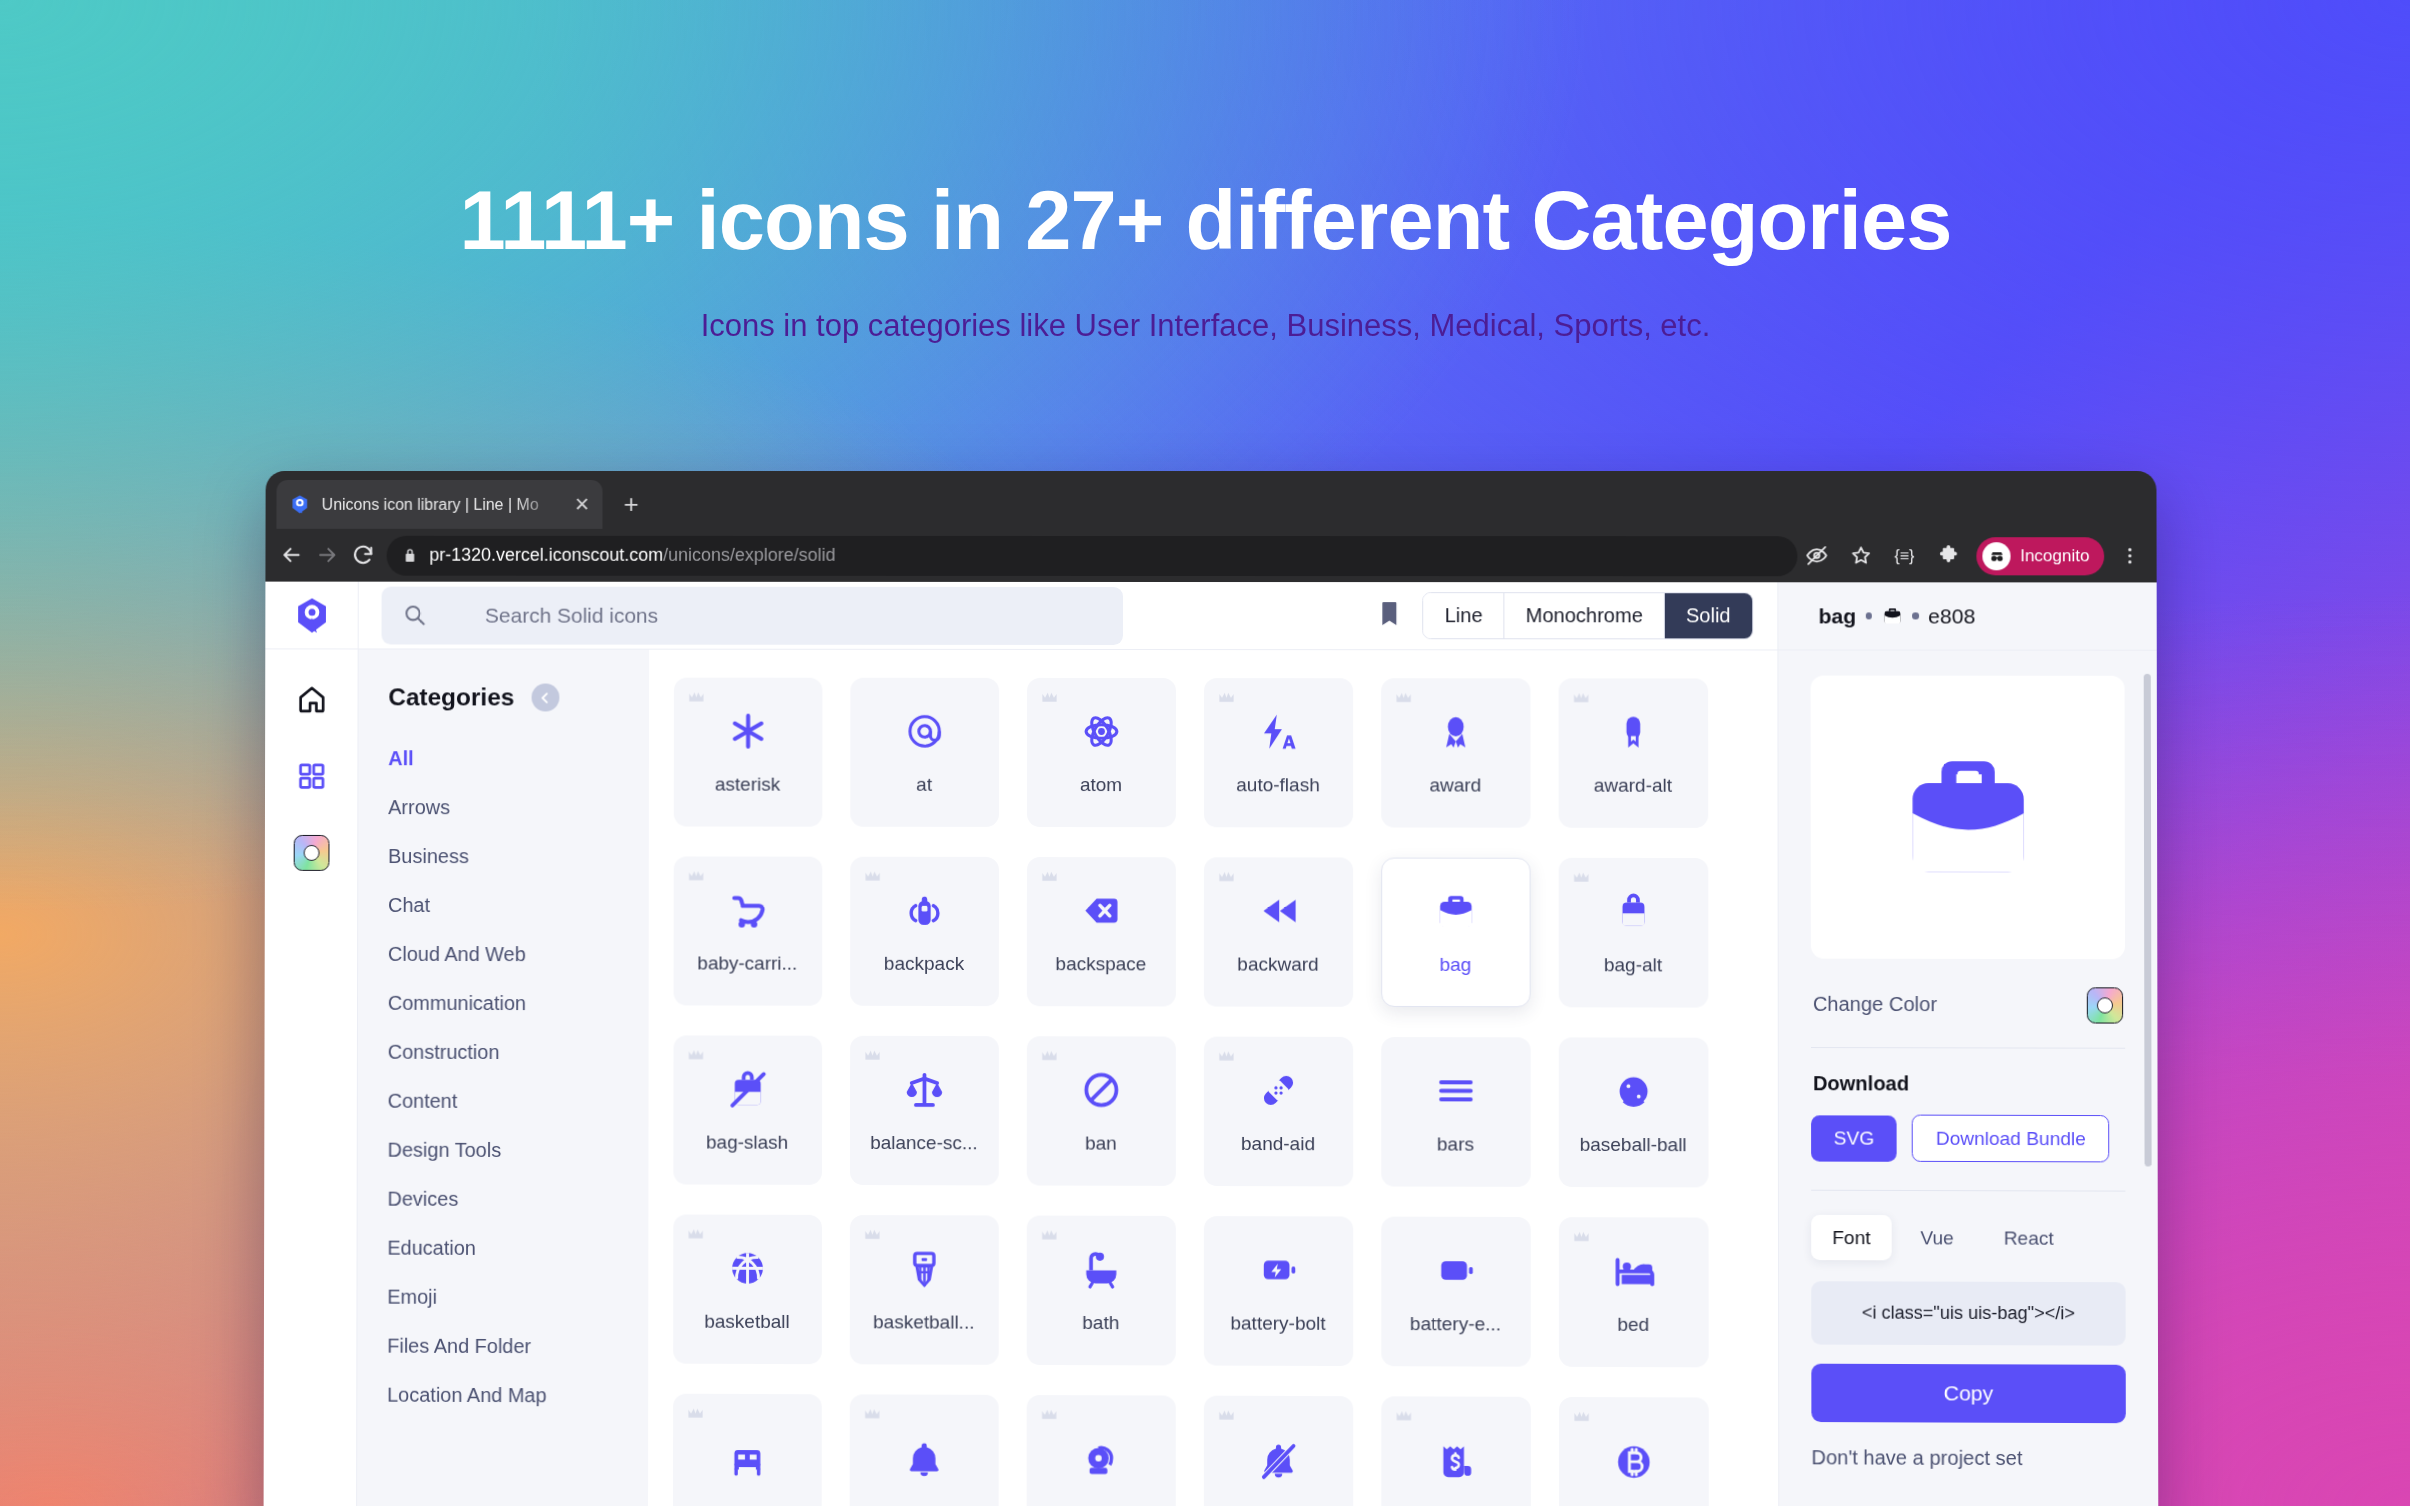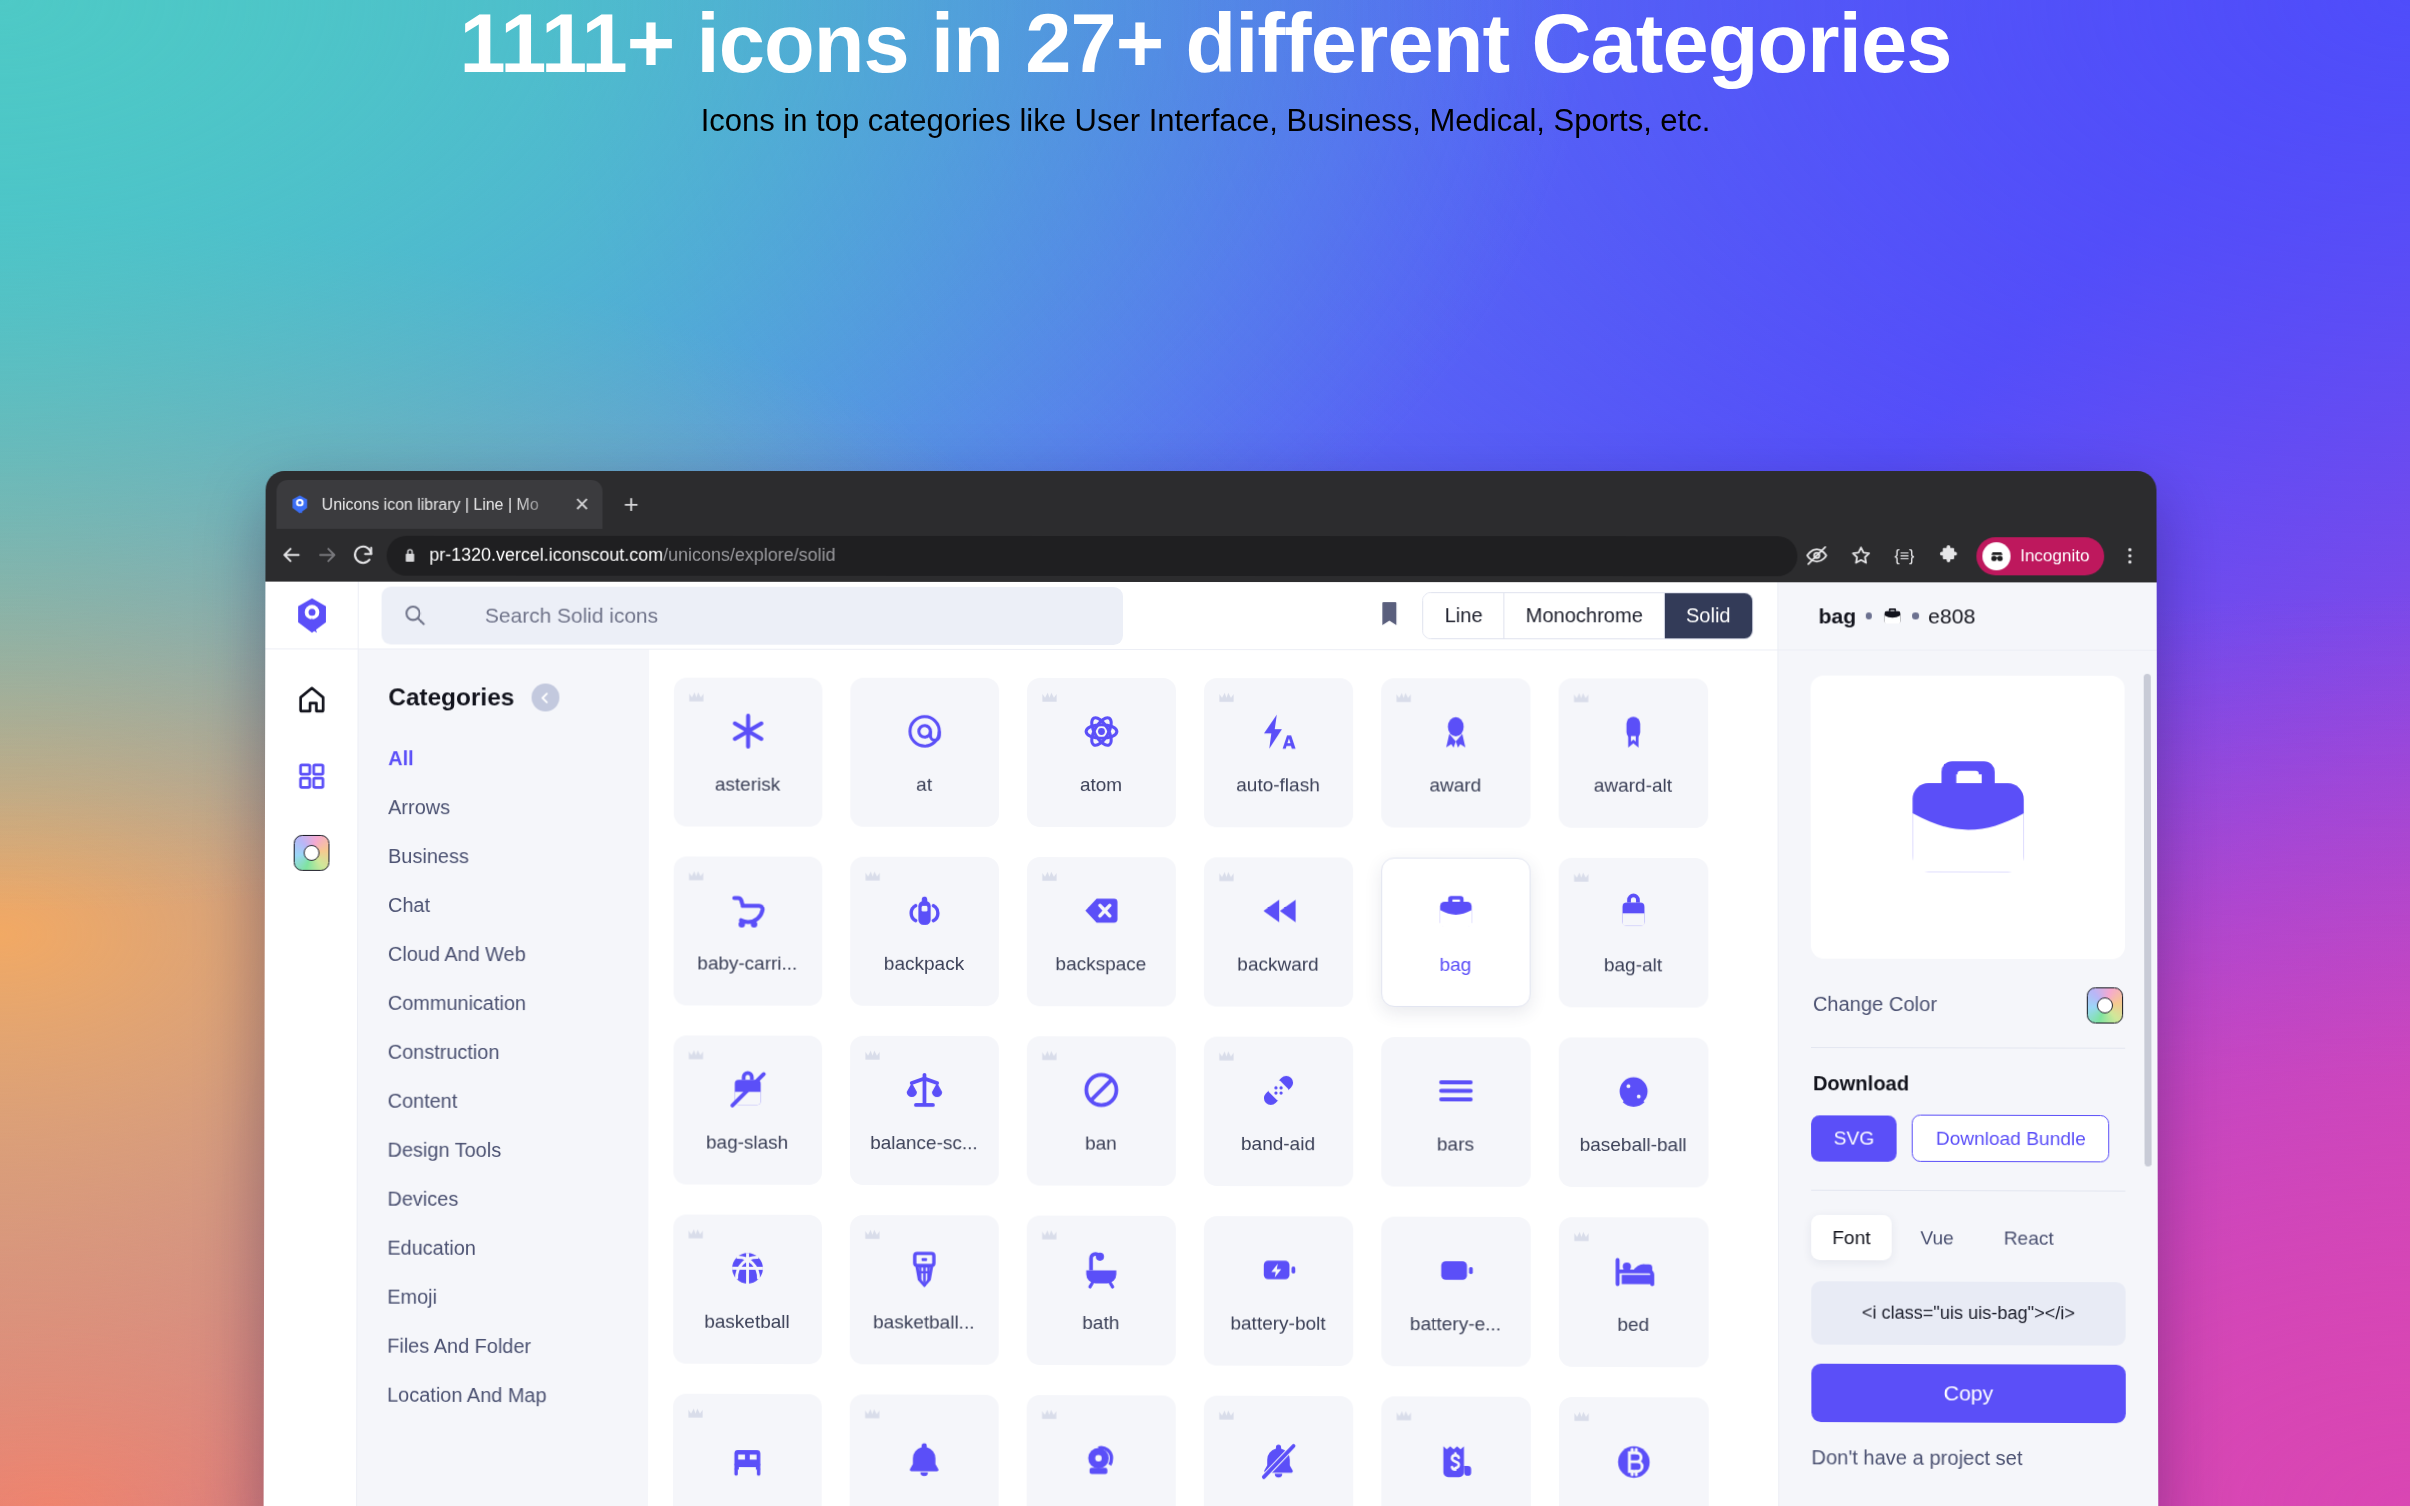--- a/index.html
+++ b/index.html
@@ -11,30 +11,31 @@
       radial-gradient(110% 100% at 0% 62%, #f2a964 0%, rgba(242,169,100,0) 48%),
       radial-gradient(110% 95% at 2% 100%, #ee7a70 0%, rgba(238,122,112,0) 50%),
       radial-gradient(120% 110% at 100% 100%, #d946b3 0%, rgba(217,70,179,0) 55%),
       radial-gradient(130% 120% at 100% 0%, #4f4dfa 0%, rgba(79,77,250,0) 60%),
       linear-gradient(135deg, #46c2c8 0%, #5b7ef0 38%, #5b4ff8 60%, #a845d8 80%, #d946b3 100%);
   }
 
   
   .hero { position: absolute; left: 0; top: 0; width: 2411px; text-align: center; }
   .hero-title {
+    margin-top: 177px;
     font-size: 83px;
     font-weight: 700;
     color: #ffffff;
     letter-spacing: -0.9px;
     line-height: 1.05;
   }
   .hero-sub {
-    margin-top: 16px;
+    margin-top: 44px;
     font-size: 31px;
-    color: #000000;
+    color: #4c1d95;
     font-weight: 400;
   }
 
   
   .browser {
     position: absolute;
     left: 262px; top: 471px;
     width: 1891px; height: 1055px;
     background: #2c2c2e;
     border-radius: 19px 19px 0 0;

